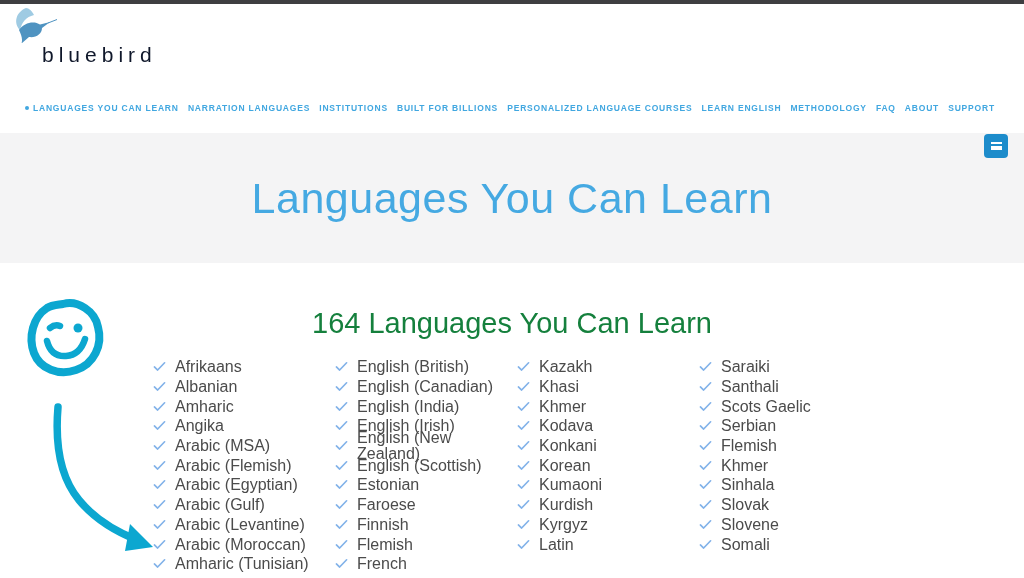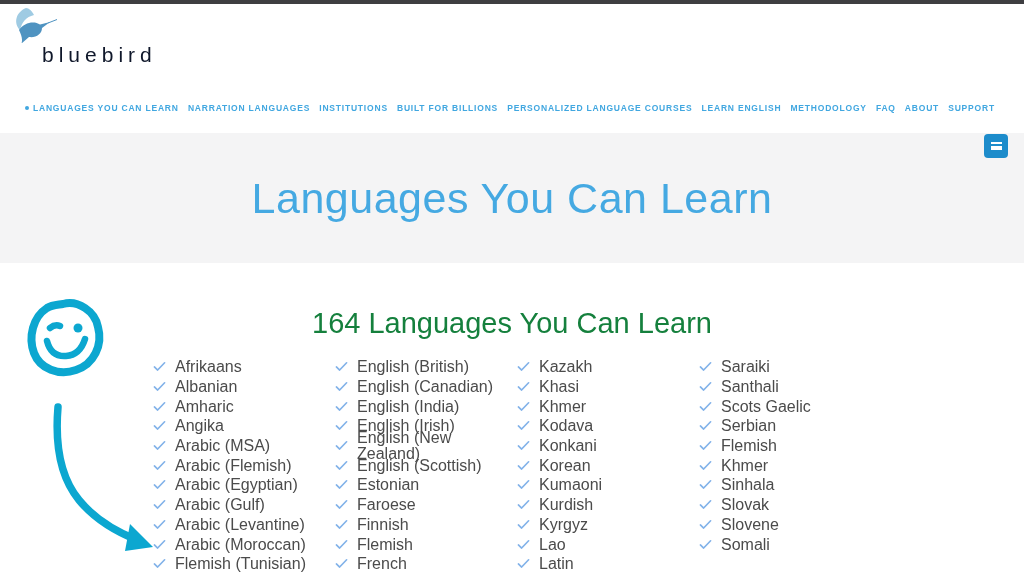--- a/index.html
+++ b/index.html
@@ -187,21 +187,21 @@
           <div class="lang-item">
             <svg width="13" height="11" viewBox="0 0 14 11">
               <path d="M1.5,6 L5,9.3 L12.5,1.5" fill="none" stroke="#82b2e9" stroke-width="1.8" stroke-linecap="round" stroke-linejoin="round"></path>
             </svg>
             <span class="lang-label">Arabic (Moroccan)</span>
           </div>
           <div class="lang-item">
             <svg width="13" height="11" viewBox="0 0 14 11">
               <path d="M1.5,6 L5,9.3 L12.5,1.5" fill="none" stroke="#82b2e9" stroke-width="1.8" stroke-linecap="round" stroke-linejoin="round"></path>
             </svg>
-            <span class="lang-label">Flemish (Tunisian)</span>
+            <span class="lang-label">Amharic (Tunisian)</span>
           </div>
         </div>
         <div class="lang-col">
           <div class="lang-item">
             <svg width="13" height="11" viewBox="0 0 14 11">
               <path d="M1.5,6 L5,9.3 L12.5,1.5" fill="none" stroke="#82b2e9" stroke-width="1.8" stroke-linecap="round" stroke-linejoin="round"></path>
             </svg>
             <span class="lang-label">English (British)</span>
           </div>
           <div class="lang-item">
@@ -312,26 +312,20 @@
             <svg width="13" height="11" viewBox="0 0 14 11">
               <path d="M1.5,6 L5,9.3 L12.5,1.5" fill="none" stroke="#82b2e9" stroke-width="1.8" stroke-linecap="round" stroke-linejoin="round"></path>
             </svg>
             <span class="lang-label">Kurdish</span>
           </div>
           <div class="lang-item">
             <svg width="13" height="11" viewBox="0 0 14 11">
               <path d="M1.5,6 L5,9.3 L12.5,1.5" fill="none" stroke="#82b2e9" stroke-width="1.8" stroke-linecap="round" stroke-linejoin="round"></path>
             </svg>
             <span class="lang-label">Kyrgyz</span>
-          </div>
-          <div class="lang-item">
-            <svg width="13" height="11" viewBox="0 0 14 11">
-              <path d="M1.5,6 L5,9.3 L12.5,1.5" fill="none" stroke="#82b2e9" stroke-width="1.8" stroke-linecap="round" stroke-linejoin="round"></path>
-            </svg>
-            <span class="lang-label">Lao</span>
           </div>
           <div class="lang-item">
             <svg width="13" height="11" viewBox="0 0 14 11">
               <path d="M1.5,6 L5,9.3 L12.5,1.5" fill="none" stroke="#82b2e9" stroke-width="1.8" stroke-linecap="round" stroke-linejoin="round"></path>
             </svg>
             <span class="lang-label">Latin</span>
           </div>
         </div>
         <div class="lang-col">
           <div class="lang-item">

